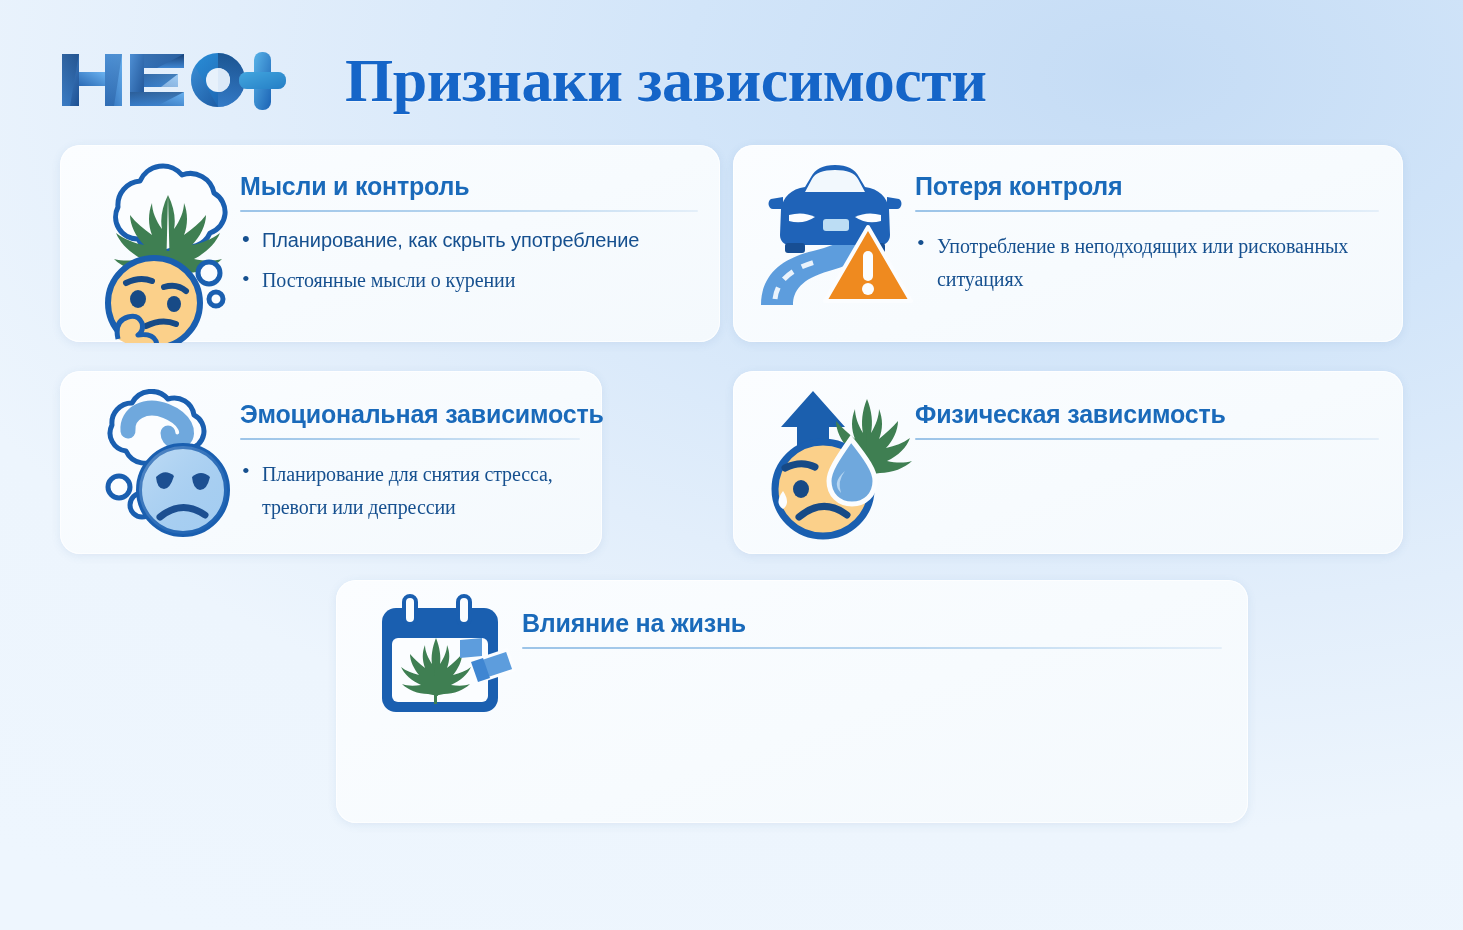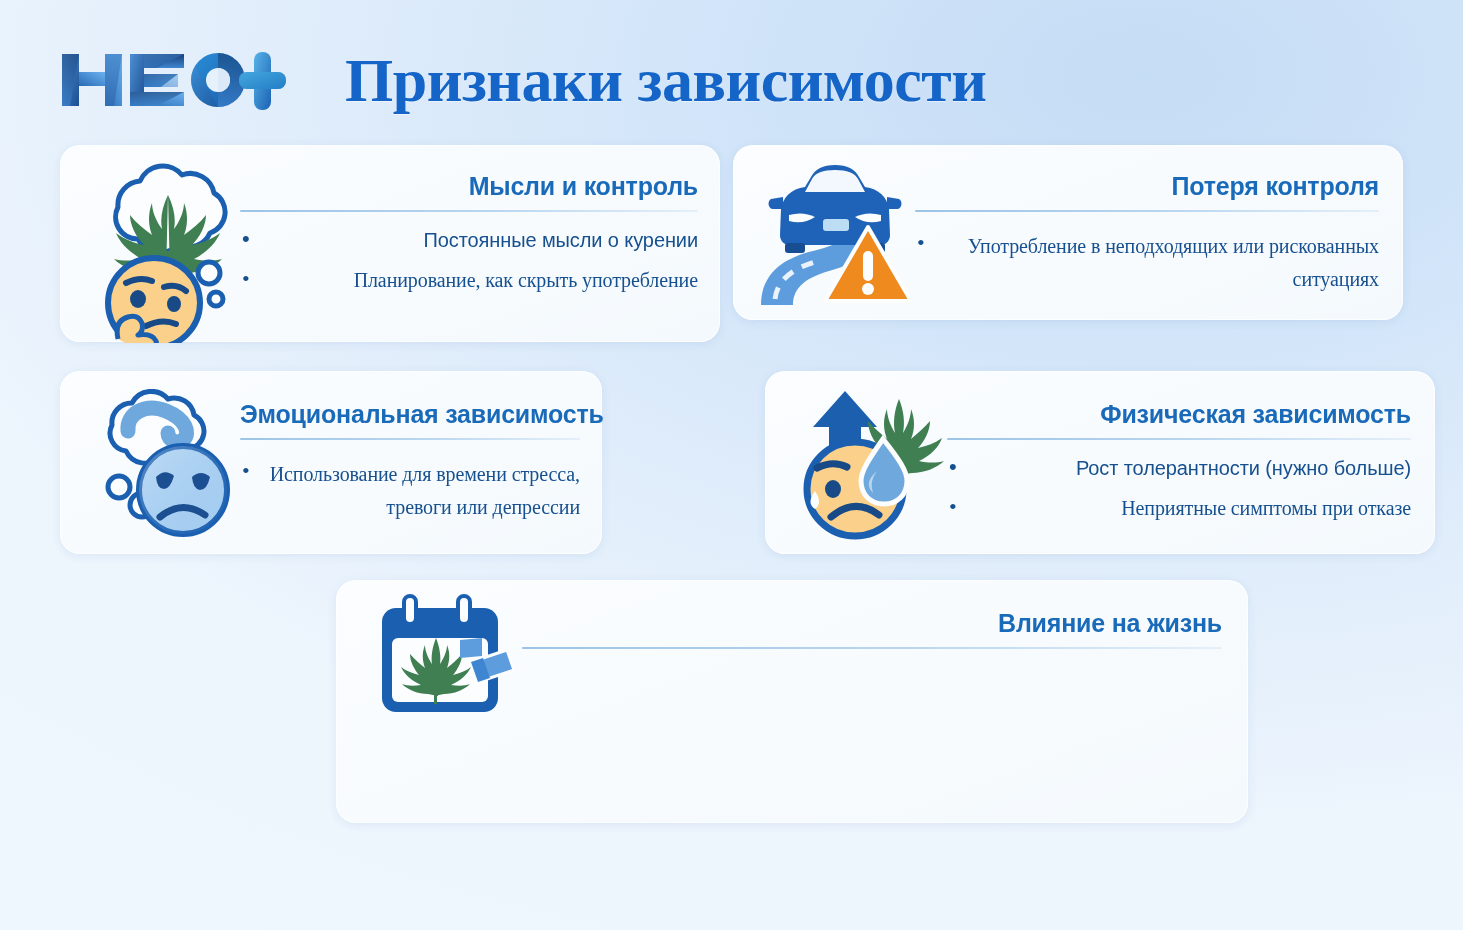--- a/index.html
+++ b/index.html
@@ -22,26 +22,25 @@
     text-shadow:0 1px 0 rgba(255,255,255,.45);
     font-family:Liberation Serif, serif;
   }
 
   
   .card {
     position:absolute;
     background:linear-gradient(160deg,#fbfdff 0%,#f7fbfe 55%,#f4f9fd 100%);
     border-radius:20px;
     box-shadow:0 2px 10px rgba(60,110,170,.10), 0 0 0 1px rgba(255,255,255,.75) inset;
-    text-align:right;
   }
   .c1 { left:60px;  top:145px; width:660px; height:197px; }
-  .c2 { left:733px; top:145px; width:670px; height:175px; }
+  .c2 { left:733px; top:145px; width:670px; height:197px; }
   .c3 { left:60px;  top:371px; width:542px; height:183px; }
-  .c4 { left:733px; top:371px; width:670px; height:183px;margin-left:32px; }
+  .c4 { left:733px; top:371px; width:670px; height:183px; }
   .c5 { left:336px; top:580px; width:912px; height:243px; }
 
   .icon-wrap { position:absolute; }
   .c1 .icon-wrap { left:22px; top:18px; width:160px; height:180px; }
   .c2 .icon-wrap { left:20px; top:14px; width:165px; height:150px; }
   .c3 .icon-wrap { left:30px; top:18px; width:160px; height:150px; }
   .c4 .icon-wrap { left:22px; top:12px; width:165px; height:158px; }
   .c5 .icon-wrap { left:38px; top:14px; width:150px; height:125px; }
 
   .content { position:absolute; }
@@ -165,22 +164,22 @@
         <path d="M44 120 q14 -7 26 -2" stroke="#174a86" stroke-width="6" fill="none" stroke-linecap="round"></path>
         <path d="M82 124 q13 -4 22 4" stroke="#174a86" stroke-width="6" fill="none" stroke-linecap="round"></path>
         <path d="M64 163 q16 -8 30 -2" stroke="#174a86" stroke-width="6" fill="none" stroke-linecap="round"></path>
         <path d="M36 176 q-4 -18 10 -22 q10 -3 14 6 q2 8 -4 12 q14 -2 18 6 q3 10 -8 14" fill="#fbd08a" stroke="#1a5fb0" stroke-width="5" stroke-linejoin="round"></path>
       </svg>
     </div>
     <div class="content">
       <div class="card-title">Мысли и контроль</div>
       <div class="divider"></div>
       <ul class="bullets">
+        <li>Планирование, как скрыть употребление</li>
         <li>Постоянные мысли о курении</li>
-        <li>Планирование, как скрыть употребление</li>
       </ul>
     </div>
   </div>
 
   <div class="card c2">
     <div class="icon-wrap">
       <svg viewBox="0 0 165 150" width="165" height="150" aria-hidden="true">
 
         <path d="M8 146 C8 118 26 100 60 92 C92 84 104 74 104 62 L130 62 C130 86 112 102 76 112 C48 120 40 132 40 146 Z" fill="#5d9ddd"></path>
         <path d="M22 140 C24 122 38 110 62 103" stroke="#eaf3fc" stroke-width="5" fill="none" stroke-dasharray="12 10"></path>
@@ -234,21 +233,21 @@
         </defs>
         <path d="M66 88 q9 -9 18 -1 q-4 13 -10 13 q-7 0 -8 -12 Z" fill="#1c4f91"></path>
         <path d="M102 88 q9 -8 18 0 q-3 13 -10 13 q-7 -1 -8 -13 Z" fill="#1c4f91"></path>
         <path d="M70 128 q22 -18 45 -2" stroke="#1c4f91" stroke-width="7" fill="none" stroke-linecap="round"></path>
       </svg>
     </div>
     <div class="content">
       <div class="card-title">Эмоциональная зависимость</div>
       <div class="divider"></div>
       <ul class="bullets">
-        <li>Использование для времени стресса, тревоги или депрессии</li>
+        <li>Планирование для снятия стресса, тревоги или депрессии</li>
       </ul>
     </div>
   </div>
 
   <div class="card c4">
     <div class="icon-wrap">
       <svg viewBox="0 0 165 158" width="165" height="158" aria-hidden="true">
 
         <path d="M58 8 L90 44 L74 44 L74 92 L42 92 L42 44 L26 44 Z" fill="#1b5fae"></path>
 
@@ -266,24 +265,20 @@
 
         <path d="M28 108 q8 12 0 18 q-9 -6 0 -18 Z" fill="#fbfdff"></path>
 
         <path d="M96 56 C112 76 120 88 120 98 C120 112 110 121 97 121 C84 121 74 112 74 98 C74 88 82 76 96 56 Z" fill="#6fa8dd" stroke="#fbfdff" stroke-width="5"></path>
         <path d="M90 88 q-8 10 -4 22 q-10 -10 4 -22 Z" fill="#cfe6f8" opacity=".75"></path>
       </svg>
     </div>
     <div class="content">
       <div class="card-title">Физическая зависимость</div>
       <div class="divider"></div>
-      <ul class="bullets">
-        <li>Рост толерантности (нужно больше)</li>
-        <li>Неприятные симптомы при отказе</li>
-      </ul>
     </div>
   </div>
 
   <div class="card c5">
     <div class="icon-wrap">
       <svg viewBox="0 0 150 125" width="150" height="125" aria-hidden="true">
 
         <rect x="8" y="14" width="116" height="104" rx="14" fill="#1a5fb0"></rect>
         <rect x="18" y="44" width="96" height="64" rx="6" fill="#fbfdff"></rect>
 

